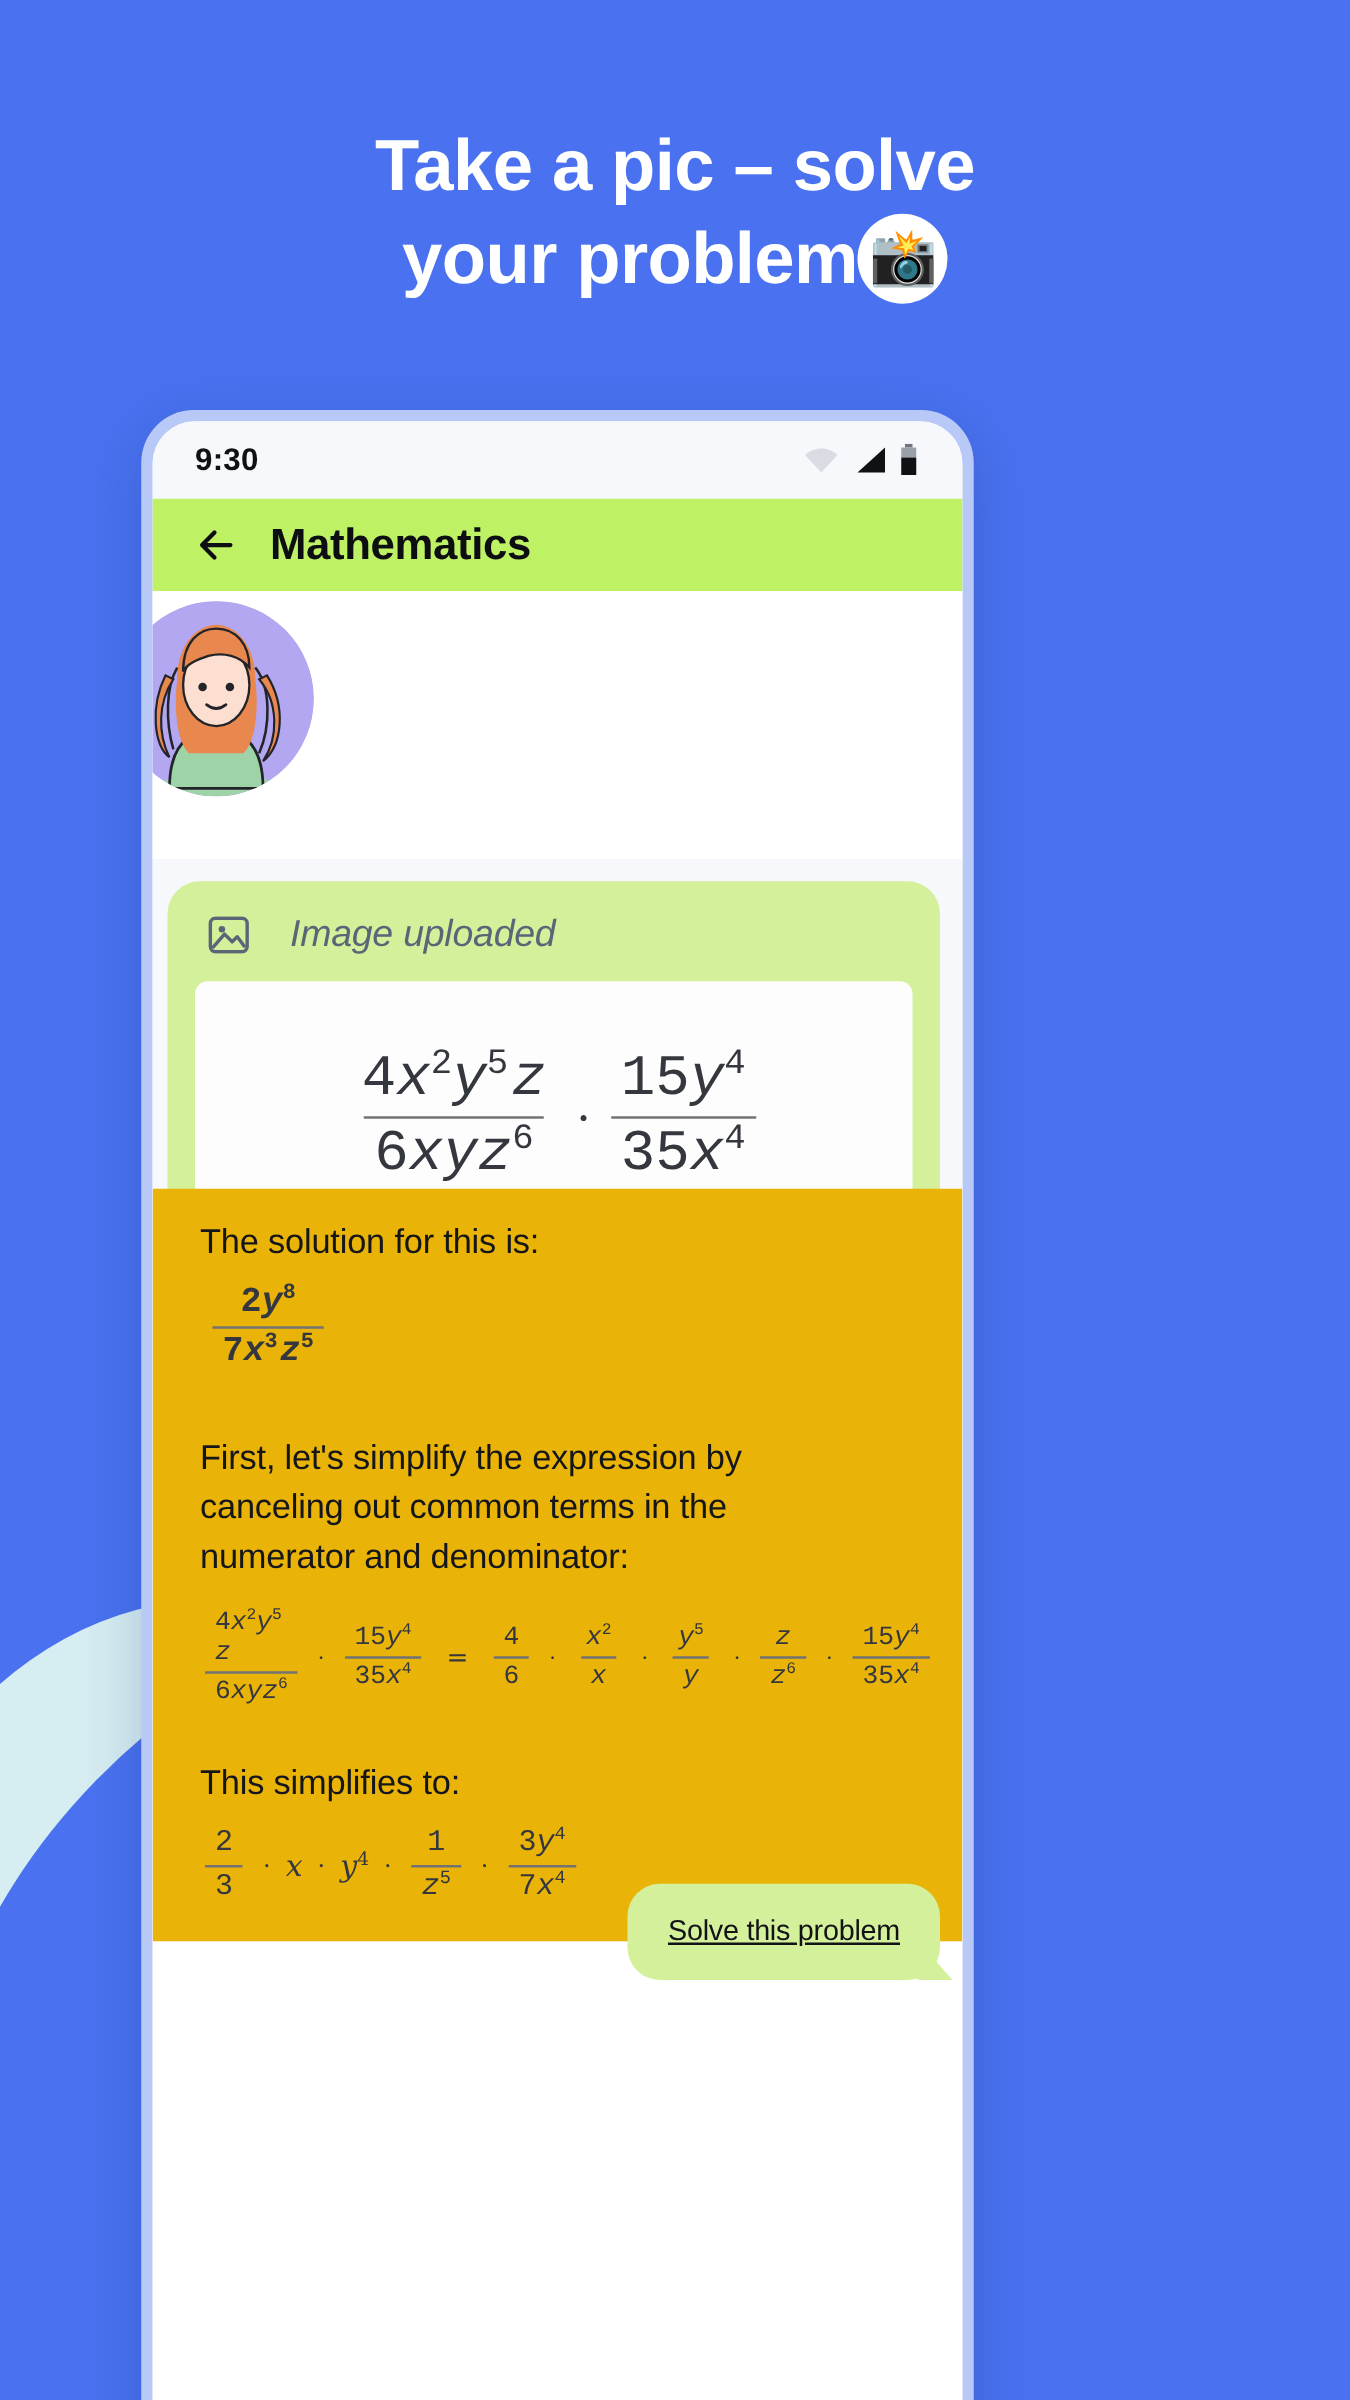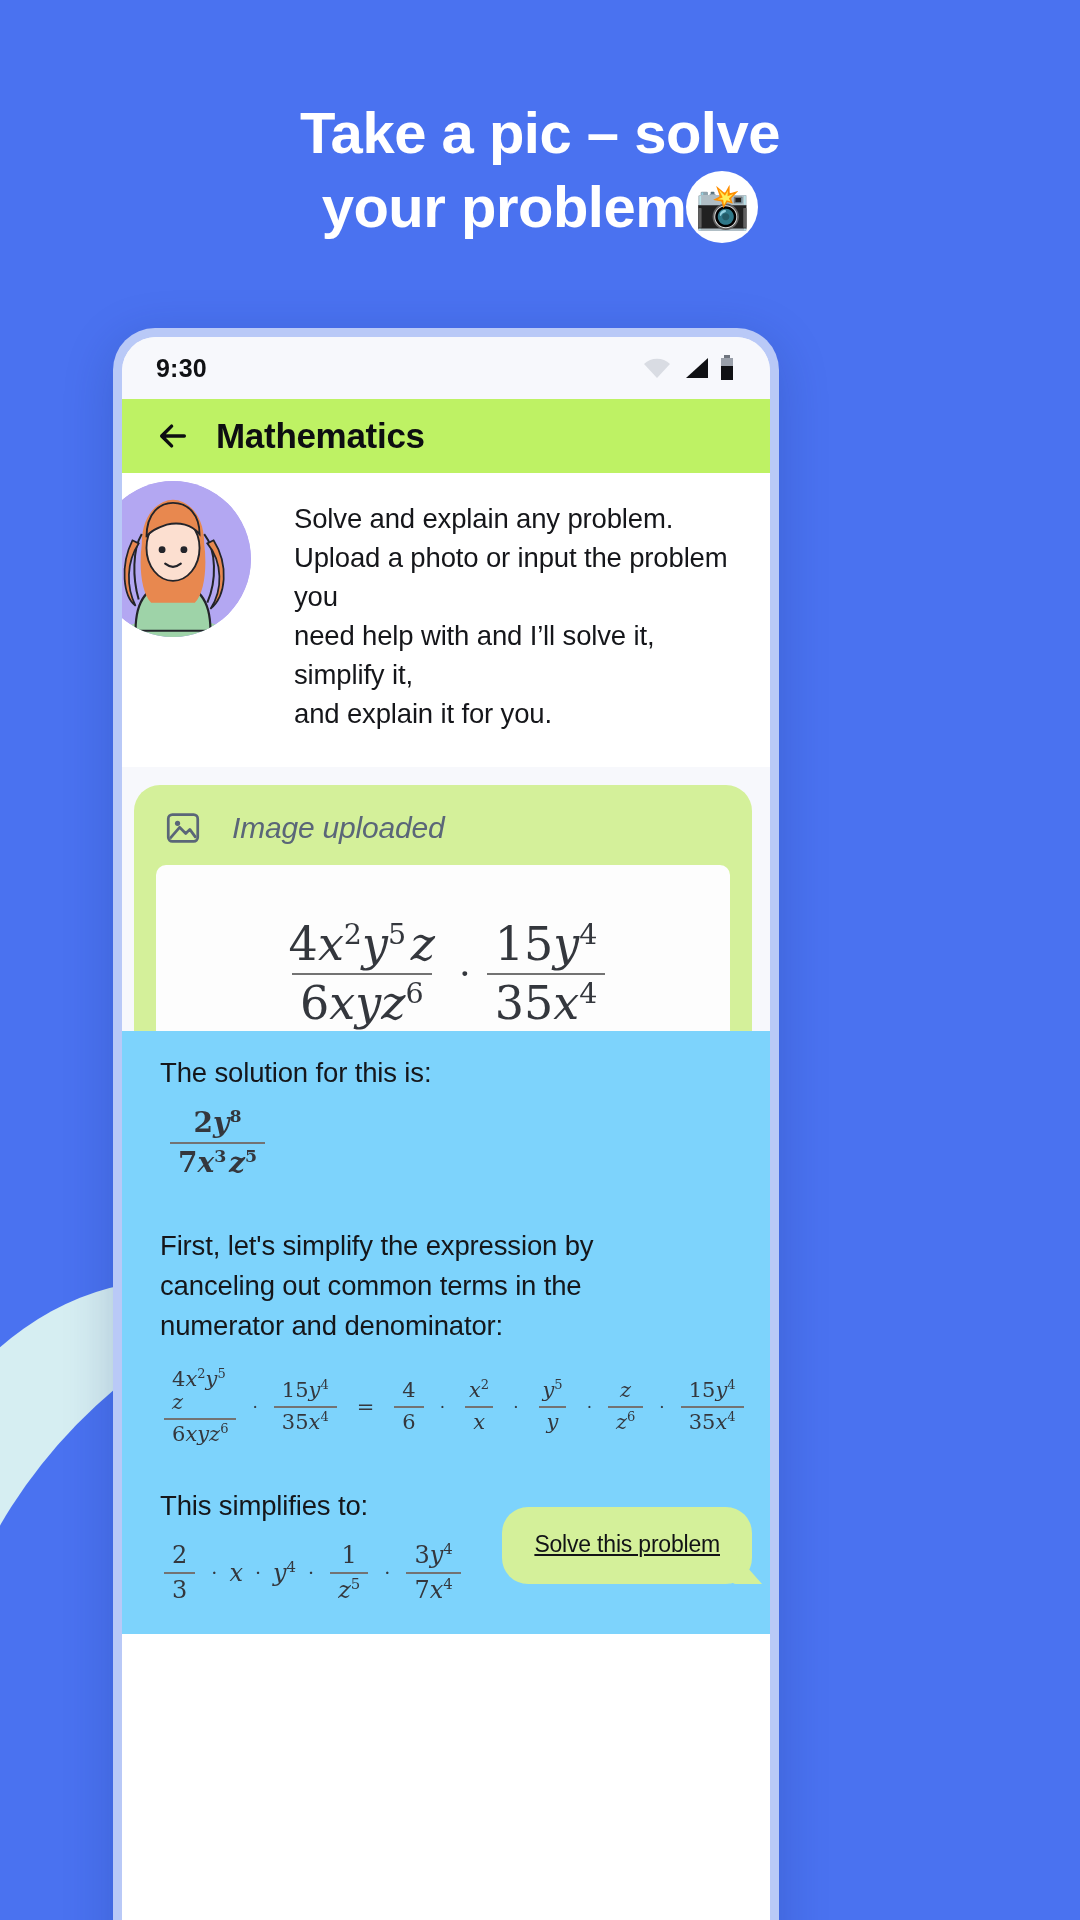--- a/index.html
+++ b/index.html
@@ -174,39 +174,39 @@
   .text-bubble {
     margin: 26px 18px 0 0;
     padding: 24px 32px 26px 32px;
     font-size: 23px;
     letter-spacing: -0.2px;
     text-decoration: underline;
   }
 
   
   .assistant-block {
-    background: #7dd3fc;
+    background: #eab308;
     padding: 22px 40px 30px 38px;
     margin-top: -76px;
     position: relative;
     z-index: 1;
   }
   .assistant-line {
     font-size: 27.5px;
     line-height: 1.45;
     color: #15161a;
     letter-spacing: -0.15px;
   }
   .assistant-para { margin-top: 48px; }
 
   
   .math { font-family: "DejaVu Serif", "Liberation Serif", serif; color: #34373d; }
   .frac {
     display: inline-flex; flex-direction: column; align-items: center;
-    vertical-align: middle; line-height: 1.12; margin: 0 4px;
+    vertical-align: middle; line-height: 1.12; margin: 0 4px; font-family: Liberation Mono, monospace;
   }
   .frac .num { padding: 0 8px 3px 8px; }
   .frac .den { padding: 3px 8px 0 8px; border-top: 2px solid #737373; }
   .mvar { font-style: italic; }
   .mdot { display: inline-block; vertical-align: middle; margin: 0 12px; font-size: .8em; }
   .meq  { display: inline-block; vertical-align: middle; margin: 0 16px; }
   sup { font-size: .62em; vertical-align: super; line-height: 0; }
 
   .formula-big { font-size: 46px; display: flex; align-items: center; justify-content: center; }
   .formula-answer { font-size: 28px; margin-top: 14px; padding-left: 6px; }
@@ -270,26 +270,20 @@
             <ellipse cx="50" cy="43" rx="17" ry="21" fill="#fcdfd0" stroke="#23242a" stroke-width="1.2"></ellipse>
             <path d="M33 36 C33 20 42 14 50 14 C60 14 67 22 67 34 C62 28 54 26 46 28 C40 30 35 32 33 36 Z" fill="#e8884f" stroke="#23242a" stroke-width="1.2"></path>
             <circle cx="43" cy="44" r="2.2" fill="#23242a"></circle>
             <circle cx="57" cy="44" r="2.2" fill="#23242a"></circle>
             <path d="M45 53 Q50 57 55 53" fill="none" stroke="#23242a" stroke-width="1.4" stroke-linecap="round"></path>
             <path d="M30 34 C24 44 24 62 28 76" fill="none" stroke="#23242a" stroke-width="1.3"></path>
             <path d="M70 34 C78 44 78 64 72 78" fill="none" stroke="#23242a" stroke-width="1.3"></path>
             <path d="M28 40 C20 52 20 68 26 80 C18 74 16 54 24 38 Z" fill="#e8884f" stroke="#23242a" stroke-width="1.1"></path>
             <path d="M72 40 C82 52 82 70 74 82 C84 74 86 54 76 38 Z" fill="#e8884f" stroke="#23242a" stroke-width="1.1"></path>
           </svg>
-        </div>
-        <div class="intro-text">
-          <div>Solve and explain any problem.</div>
-          <div>Upload a photo or input the problem you</div>
-          <div>need help with and I’ll solve it, simplify it,</div>
-          <div>and explain it for you.</div>
         </div>
       </div>
 
       <div class="chat-scroll">
 
         <div class="row-right">
           <div class="bubble-green img-bubble">
             <div class="img-bubble-head">
               <svg width="34" height="30" viewBox="0 0 24 22">
                 <rect x="1.2" y="1.2" width="21.6" height="19.6" rx="3" fill="none" stroke="#5a6678" stroke-width="2"></rect>

